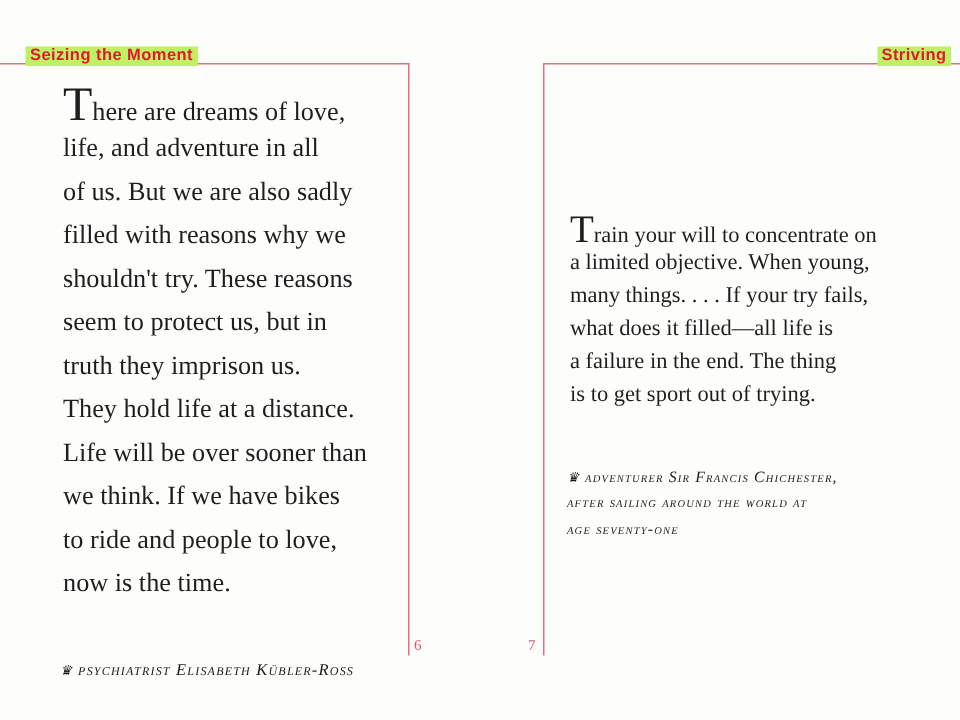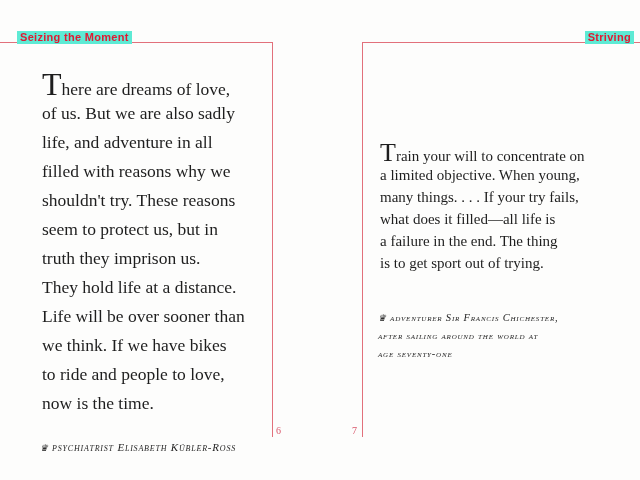--- a/index.html
+++ b/index.html
@@ -15,29 +15,29 @@
   .vrule { position:absolute; top:42px; width:1px; height:395px; background:#e2707b; }
   .vrule.left  { left:272px; }
   .vrule.right { left:362px; }
 
   
   .running-head {
     position:absolute; top:31px;
     font-family:"Liberation Sans", sans-serif;
     font-weight:bold; font-size:11px; line-height:13px;
     letter-spacing:0.3px; color:#e01932;
-    background:#5eead4; padding:0 3px;text-align:right;
+    background:#bef264; padding:0 3px;text-align:right;
   }
   .running-head.left  { left:17px; }
   .running-head.right { right:6px; }
 
   
   .quote { position:absolute; }
   .quote .line { white-space:nowrap; }
-  .quote-left  { left:42px;  top:70px;  font-size:17.5px; }
+  .quote-left  { left:42px;  top:55px;  font-size:17.5px; }
   .quote-left  .line { height:29px; line-height:29px; }
   .quote-right { left:380px; top:142px; font-size:15px; }
   .quote-right .line { height:22px; line-height:22px; }
   .initial-cap { font-family:"Liberation Serif", serif; }
   .quote-left  .initial-cap { font-size:32px; line-height:29px; }
   .quote-right .initial-cap { font-size:26px; line-height:22px; }
 
   
   .attribution {
     position:absolute;
@@ -65,22 +65,22 @@
 <body>
 
 <div class="spread">
 
   <div class="hrule left"></div>
   <div class="vrule left"></div>
   <div class="running-head left">Seizing the Moment</div>
 
   <div class="quote quote-left">
     <div class="line"><span class="initial-cap">T</span><span>here are dreams of love,</span></div>
+    <div class="line">life, and adventure in all</div>
     <div class="line">of us. But we are also sadly</div>
-    <div class="line">life, and adventure in all</div>
     <div class="line">filled with reasons why we</div>
     <div class="line">shouldn't try. These reasons</div>
     <div class="line">seem to protect us, but in</div>
     <div class="line">truth they imprison us.</div>
     <div class="line">They hold life at a distance.</div>
     <div class="line">Life will be over sooner than</div>
     <div class="line">we think. If we have bikes</div>
     <div class="line">to ride and people to love,</div>
     <div class="line">now is the time.</div>
   </div>

